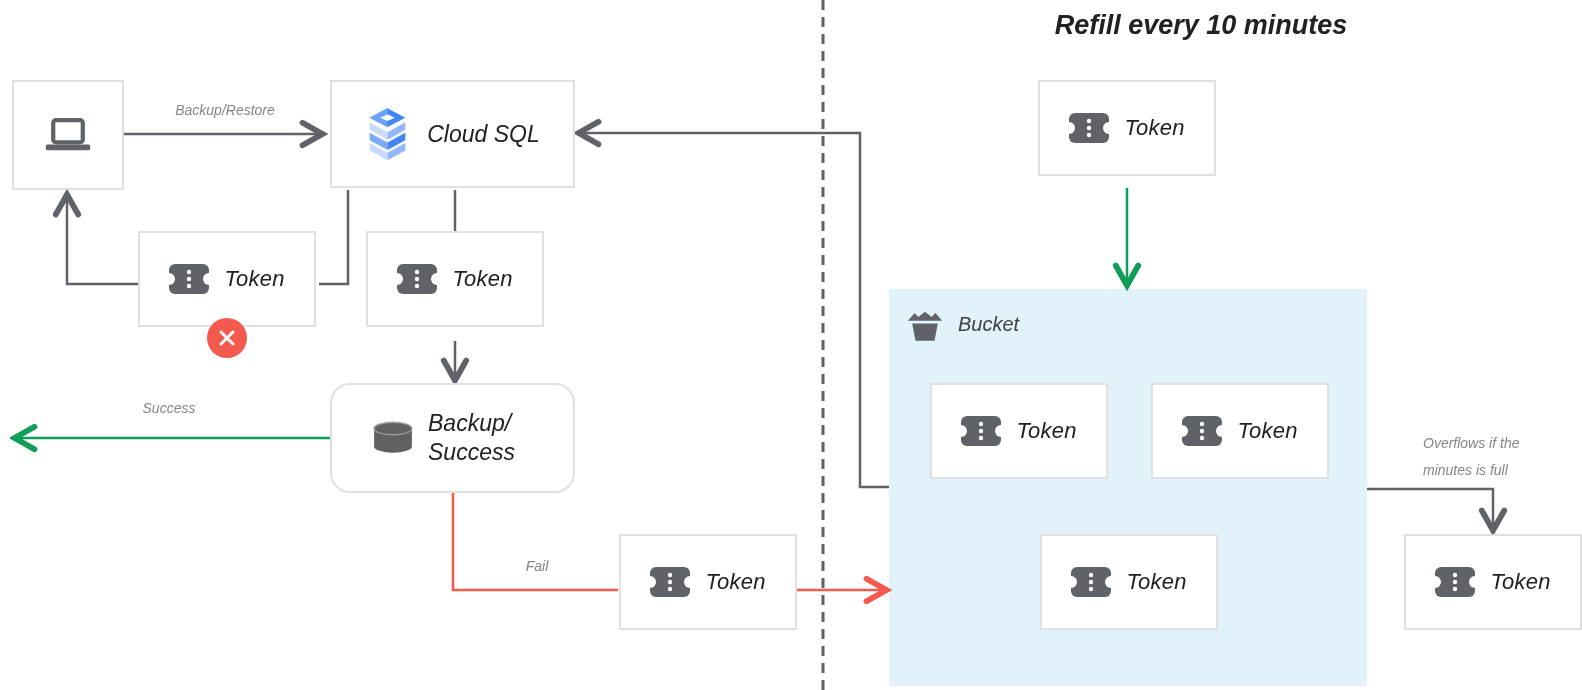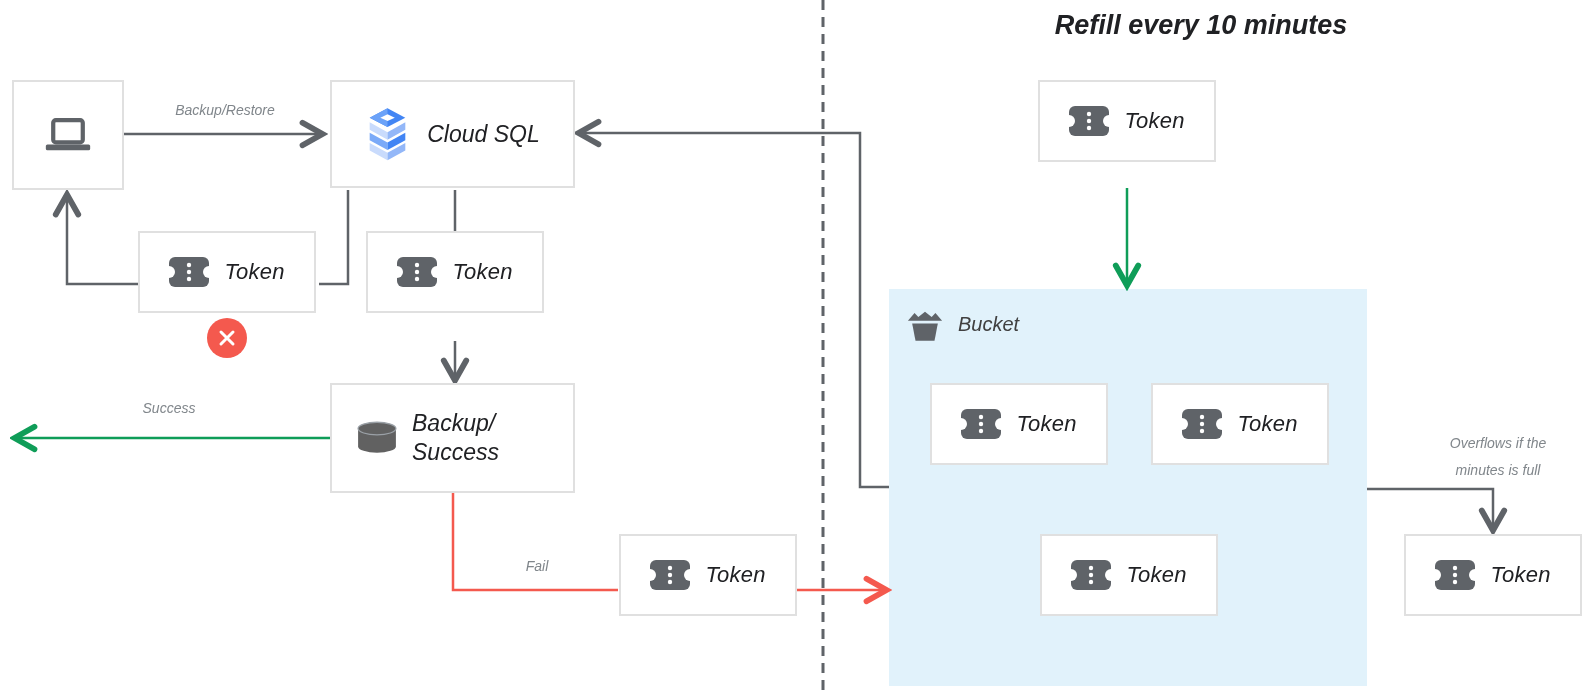--- a/index.html
+++ b/index.html
@@ -5,21 +5,21 @@
   html,body{margin:0;padding:0;background:#ffffff;}
   #canvas{
     position:relative;width:1582px;height:690px;overflow:hidden;
     font-family:"Liberation Sans",sans-serif;background:#ffffff;font-style:italic;
   }
   .box{
     position:absolute;background:#ffffff;border:2px solid #e0e0e0;
     box-sizing:border-box;display:flex;align-items:center;justify-content:center;
     z-index:3;
   }
-  .token-box{width:178px;height:82px;gap:15px;}
+  .token-box{width:178px;height:96px;gap:15px;}
   .token-label{font-size:22px;color:#202124;letter-spacing:.2px;}
   .node-label{font-size:23px;color:#202124;}
   .icon{display:flex;align-items:center;justify-content:center;flex:0 0 auto;}
   #bucket{
     position:absolute;left:889px;top:289px;width:478px;height:397px;
     background:#e1f2fb;z-index:1;
   }
   #connectors{position:absolute;left:0;top:0;z-index:2;}
   .edge-label{
     position:absolute;font-size:14px;color:#80868b;z-index:4;line-height:27px;
@@ -74,21 +74,21 @@
 
     <path d="M453,493 V590 H618" stroke="#f4594e" stroke-width="2.5" fill="none"></path>
     <path d="M797,590 H884" stroke="#f4594e" stroke-width="2.5" fill="none" marker-end="url(#ah-red)"></path>
   </svg>
 
   <div id="diagram-title">Refill every 10 minutes</div>
 
   <div class="edge-label" style="left:130px;top:97px;width:190px;text-align:center;">Backup/Restore</div>
   <div class="edge-label" style="left:84px;top:382px;width:170px;text-align:center;margin-top:13px;">Success</div>
   <div class="edge-label" style="left:487px;top:553px;width:100px;text-align:center;">Fail</div>
-  <div class="edge-label" style="left:1423px;top:430px;width:150px;text-align:center;">
+  <div class="edge-label" style="left:1423px;top:430px;width:150px;text-align:left;">
     <div>Overflows if the</div>
     <div>minutes is full</div>
   </div>
 
   <div class="box" style="left:12px;top:80px;width:112px;height:110px;">
     <span class="icon">
       <svg width="48" height="38" viewBox="0 0 44 36">
         <rect x="8" y="4" width="28" height="21" rx="2.5" fill="none" stroke="#5f6368" stroke-width="4"></rect>
         <rect x="1" y="27" width="42" height="5.5" rx="1.5" fill="#5f6368"></rect>
       </svg>
@@ -138,21 +138,21 @@
         <circle cx="0" cy="15" r="6" fill="#ffffff"></circle>
         <circle cx="40" cy="15" r="6" fill="#ffffff"></circle>
         <circle cx="20" cy="8" r="2.2" fill="#ffffff"></circle>
         <circle cx="20" cy="15" r="2.2" fill="#ffffff"></circle>
         <circle cx="20" cy="22" r="2.2" fill="#ffffff"></circle>
       </svg>
     </span>
     <span class="token-label">Token</span>
   </div>
 
-  <div class="box" style="left:330px;top:383px;width:245px;height:110px;gap:14px;justify-content:flex-start;padding-left:24px;">
+  <div class="box" style="left:330px;top:383px;width:245px;height:110px;gap:14px;justify-content:flex-start;padding-left:40px;border-radius:20px;">
     <span class="icon">
       <svg width="42" height="34" viewBox="0 0 40 32">
         <path d="M2,7 V24 a18,6 0 0 0 36,0 V7 Z" fill="#616161"></path>
         <ellipse cx="20" cy="7" rx="18" ry="6" fill="#616161" stroke="#9aa0a6" stroke-width="1.2"></ellipse>
       </svg>
     </span>
     <span class="bk-col node-label">
       <span>Backup/</span>
       <span>Success</span>
     </span>

